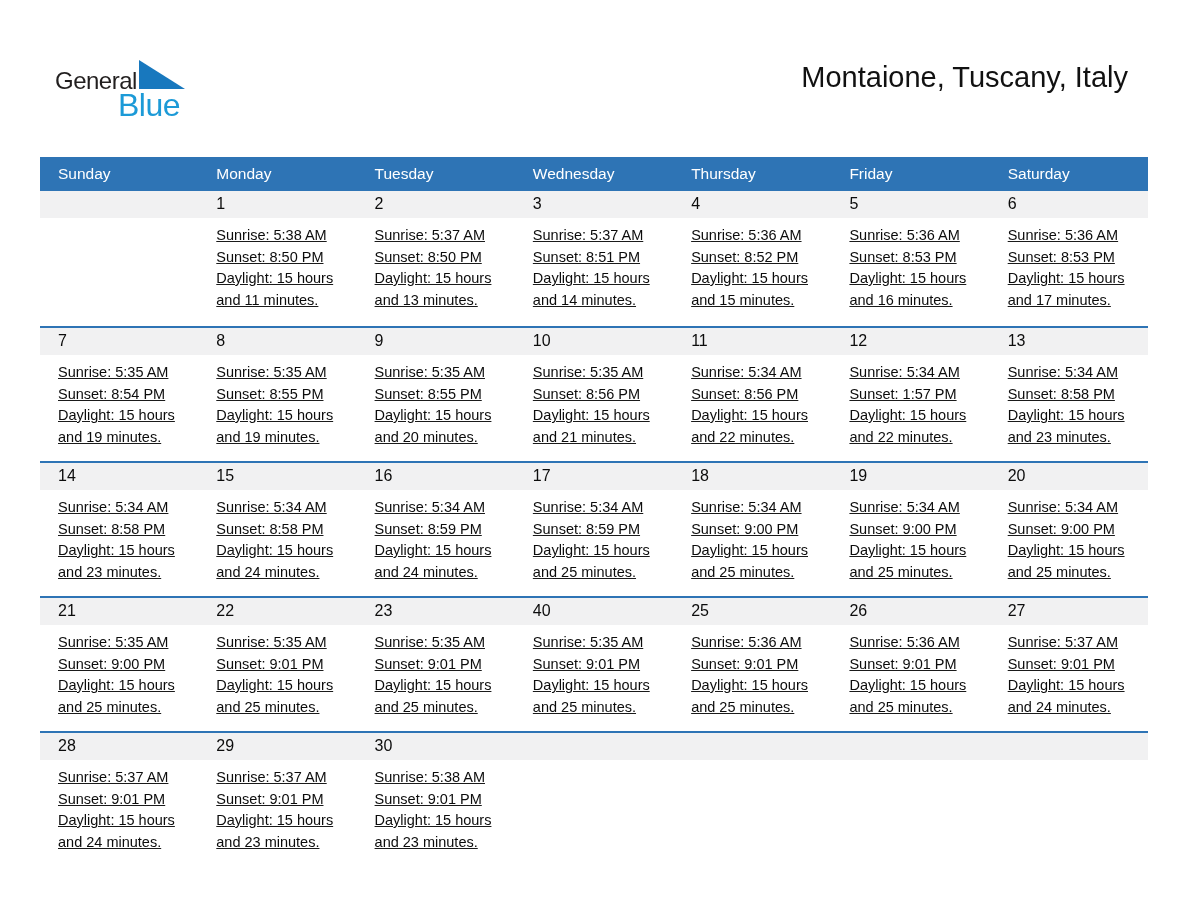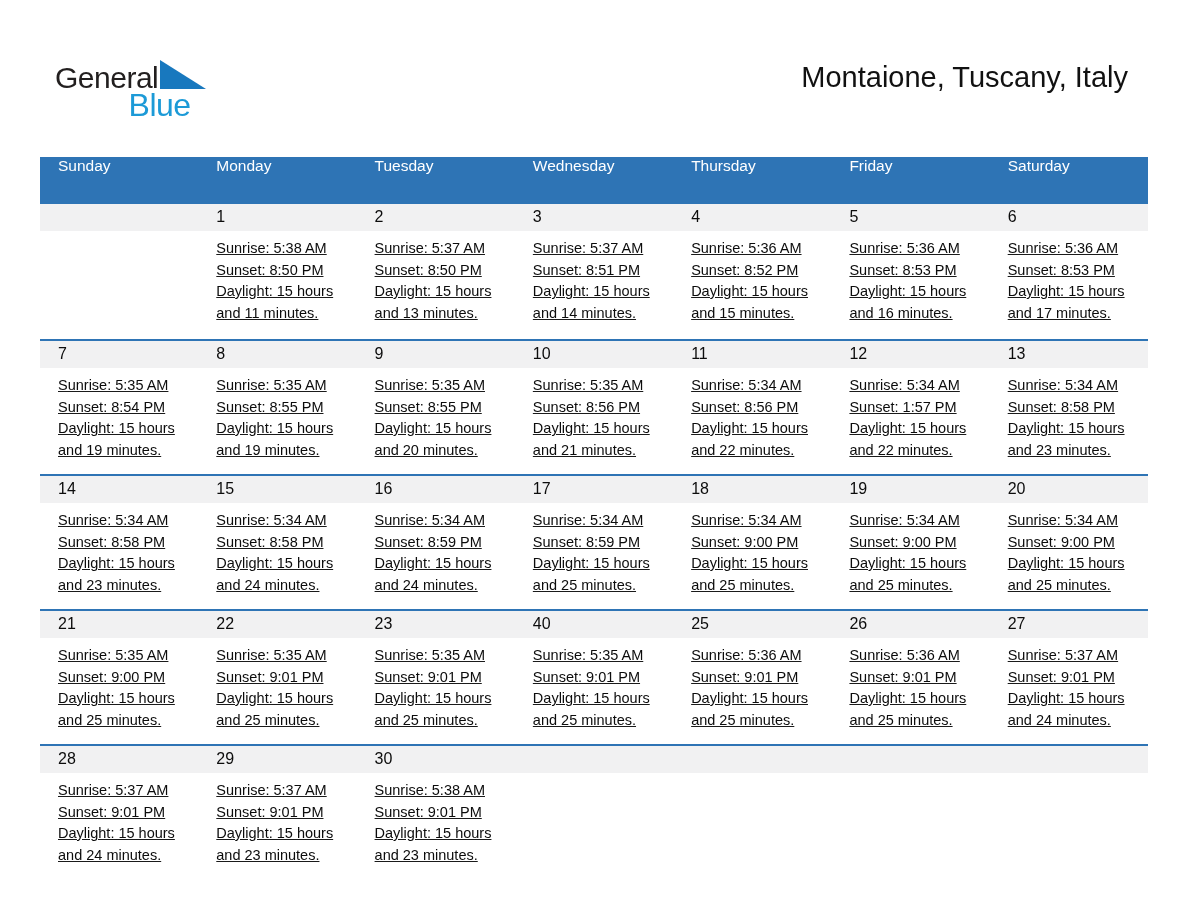--- a/index.html
+++ b/index.html
@@ -11,30 +11,30 @@
   }
   *{margin:0;padding:0;box-sizing:border-box;}
   html,body{background:#ffffff;}
   body{
     width:1188px;height:918px;position:relative;overflow:hidden;
     font-family:"Liberation Sans","DejaVu Sans",sans-serif;color:var(--ink);
   }
   
   .logo{position:absolute;left:55px;top:58px;}
   .logo-line1{display:flex;align-items:flex-end;}
-  .logo-general{font-size:30px;color:#221F1F;letter-spacing:-0.5px;}
+  .logo-general{font-size:24px;color:#221F1F;letter-spacing:-0.5px;}
   .logo-flag{margin-left:2px;margin-bottom:2px;}
   .logo-blue{font-size:32px;color:var(--logo-blue);letter-spacing:-0.5px;margin-left:58px;margin-top:-8px;text-align:center;}
   
   .title-block{position:absolute;right:60px;top:52px;text-align:right;}
   .cal-title{font-size:39px;color:#111;}
   .cal-subtitle{font-size:29px;color:#111;margin-top:9px;}
   
   .calendar{position:absolute;left:40px;top:157px;width:1108px;}
-  .weekday-row{display:flex;background:var(--accent);height:47px;align-items:flex-start;}
+  .weekday-row{display:flex;background:var(--accent);height:34px;align-items:center;}
   .weekday{flex:1 1 0;color:#ffffff;font-size:15.5px;padding-left:18px;white-space:nowrap;overflow:hidden;}
   .week-row{display:flex;height:135px;overflow:hidden;}
   .week-row.bordered{border-top:2px solid var(--accent);}
   .day-cell{flex:1 1 0;min-width:0;}
   .day-num{height:27px;background:var(--band);font-size:16px;color:#0c0c0c;padding:4px 0 0 18px;}
   .day-details{padding:7px 4px 0 18px;text-decoration:underline;}
   .day-details .line{font-size:14.5px;line-height:21.5px;color:#0c0c0c;white-space:nowrap;}
 </style>
 </head>
 <body>

